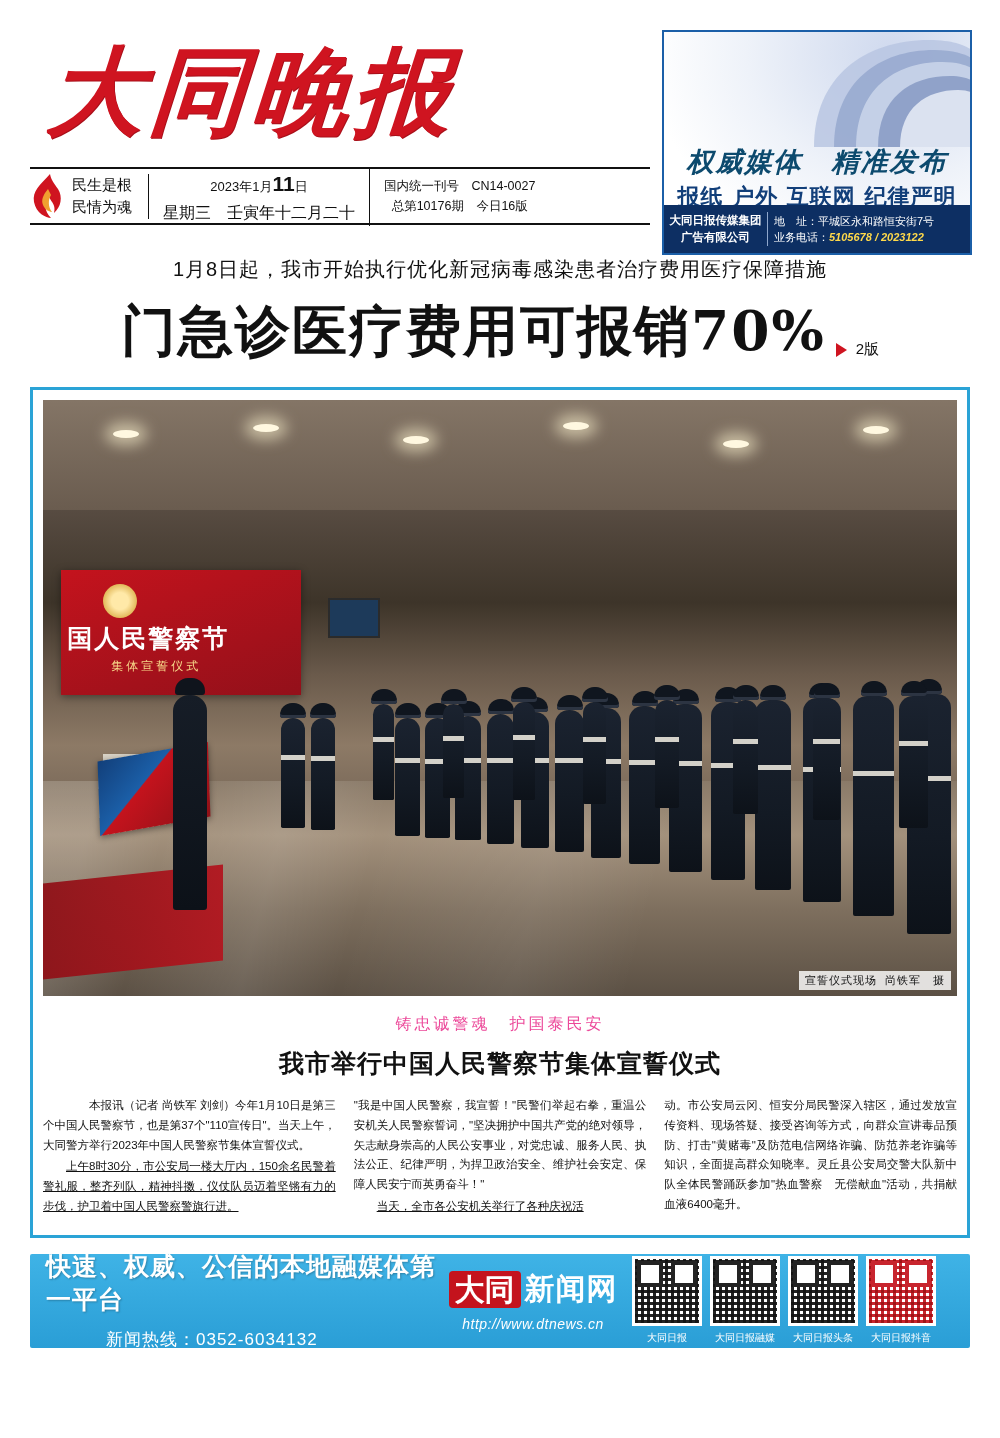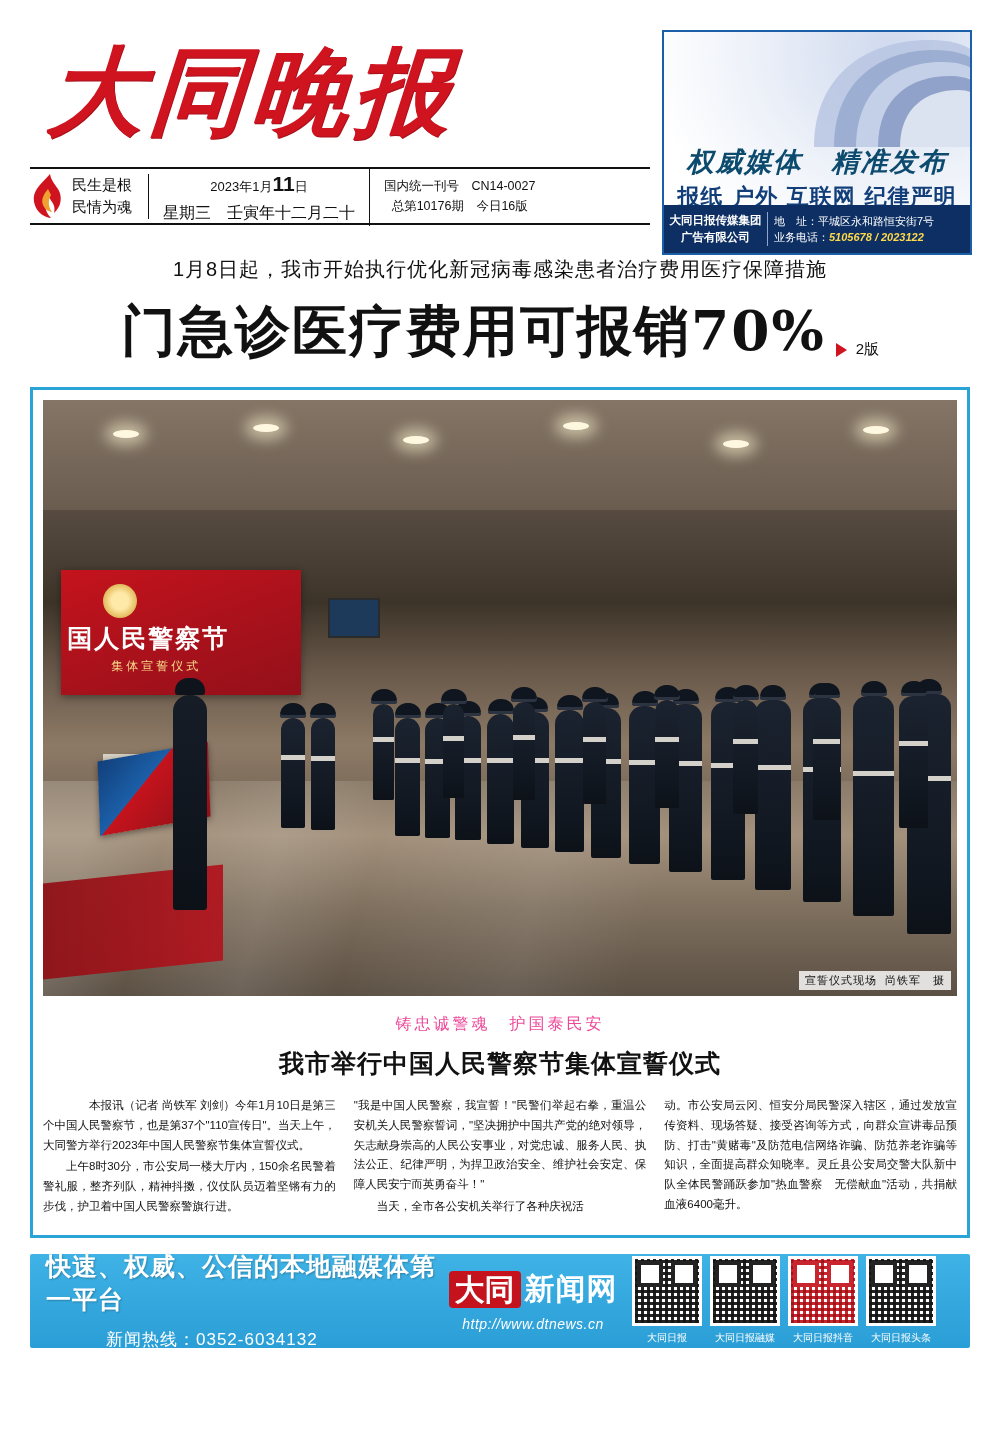--- a/index.html
+++ b/index.html
@@ -358,21 +358,21 @@
     padding-bottom: 6px;
   }
   .col {
     flex: 1;
     font-size: 11.5px;
     line-height: 1.72;
     color: #111;
     text-align: justify;
   }
   .col p { margin-bottom: 2px; }
-  .col p.indent { text-indent: 2em; }
+  .col p.indent { text-indent: 2em; text-decoration: underline; }
   .col p.lead { text-indent: 4em; }
 
   
   .bottom-bar {
     margin: 16px 30px 0 30px;
     height: 94px;
     background: linear-gradient(to bottom, #3fb3e6, #2a9ed6);
     border-radius: 2px;
     display: flex;
     align-items: center;
@@ -627,27 +627,27 @@
           </div>
         <div class="qr-cap">大同日报</div>
       </div>
       <div class="qr-item">
         <div class="qr">
             <div class="inner"></div>
           </div>
         <div class="qr-cap">大同日报融媒</div>
       </div>
       <div class="qr-item">
+        <div class="qr">
+            <div class="inner"></div>
+          </div>
+        <div class="qr-cap">大同日报头条</div>
+      </div>
+      <div class="qr-item">
         <div class="qr red">
             <div class="inner"></div>
           </div>
         <div class="qr-cap">大同日报抖音</div>
       </div>
-      <div class="qr-item">
-        <div class="qr">
-            <div class="inner"></div>
-          </div>
-        <div class="qr-cap">大同日报头条</div>
-      </div>
     </div>
   </div>
 
 </div>
 
 </body></html>

